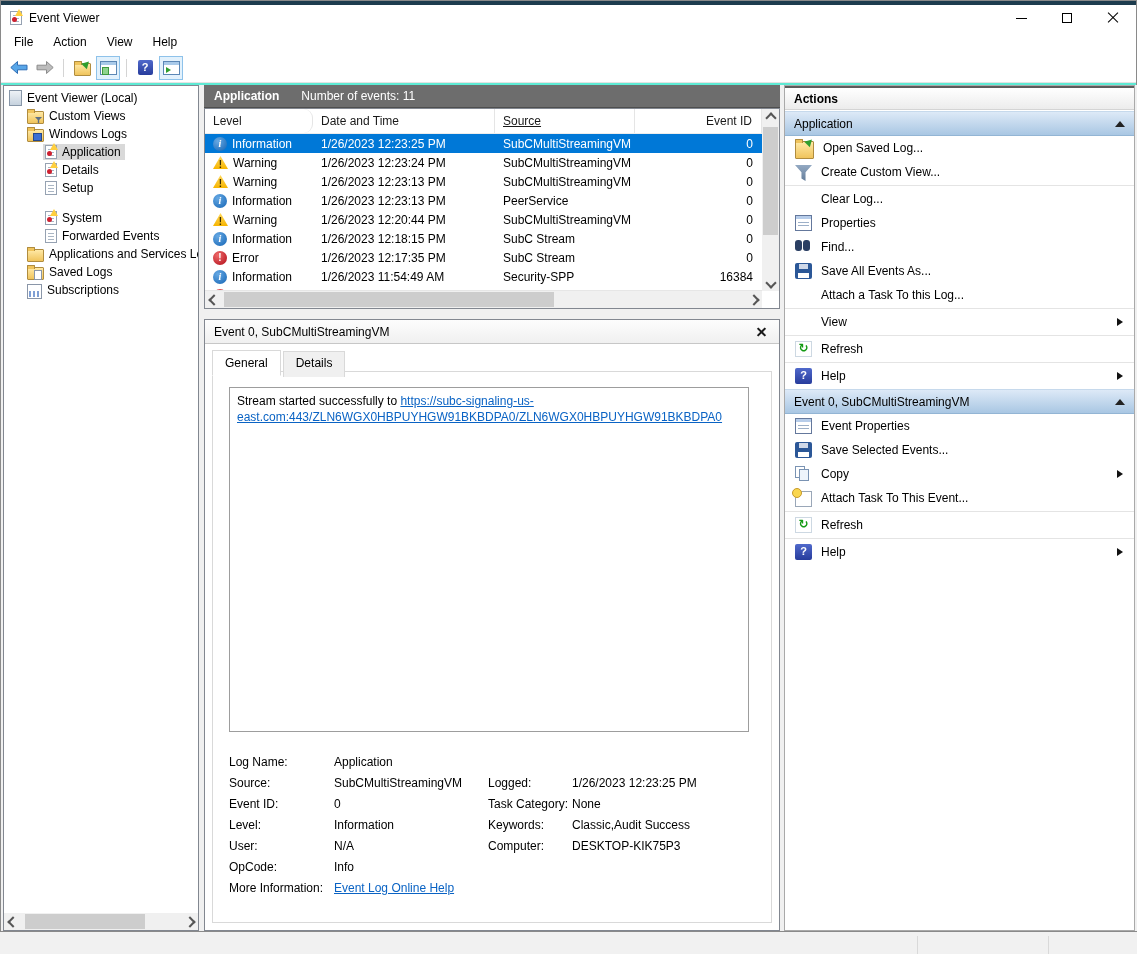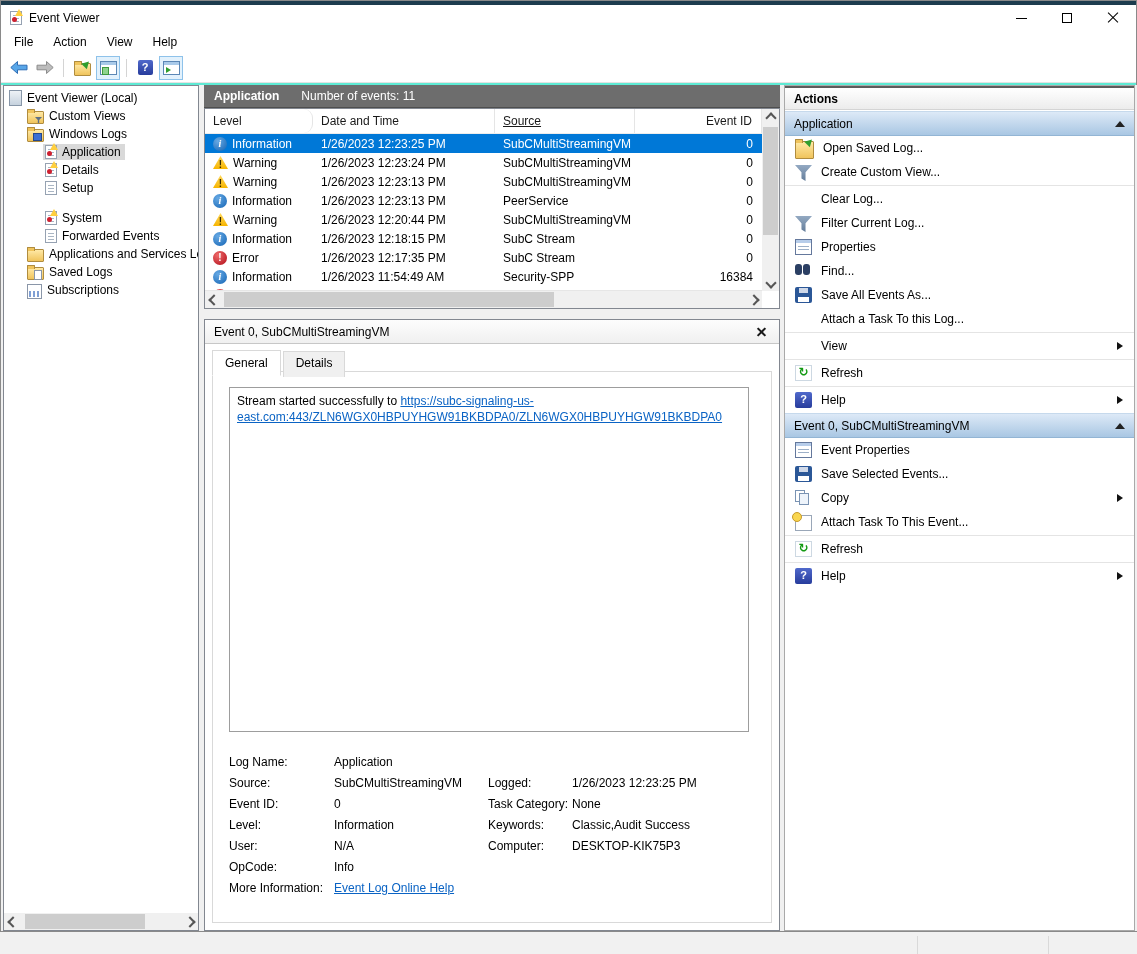--- a/index.html
+++ b/index.html
@@ -479,24 +479,20 @@
           <div class="act-item">
             <span class="act-ico ic ic-filter"></span>
             <span class="act-label">Create Custom View...</span>
           </div>
           <div class="act-sep"></div>
           <div class="act-item">
             <span class="act-ico ic ic-none"></span>
             <span class="act-label">Clear Log...</span>
           </div>
           <div class="act-item">
-            <span class="act-ico ic ic-filter"></span>
-            <span class="act-label">Filter Current Log...</span>
-          </div>
-          <div class="act-item">
             <span class="act-ico ic ic-props"></span>
             <span class="act-label">Properties</span>
           </div>
           <div class="act-item">
             <span class="act-ico ic ic-find"></span>
             <span class="act-label">Find...</span>
           </div>
           <div class="act-item">
             <span class="act-ico ic ic-save"></span>
             <span class="act-label">Save All Events As...</span>

